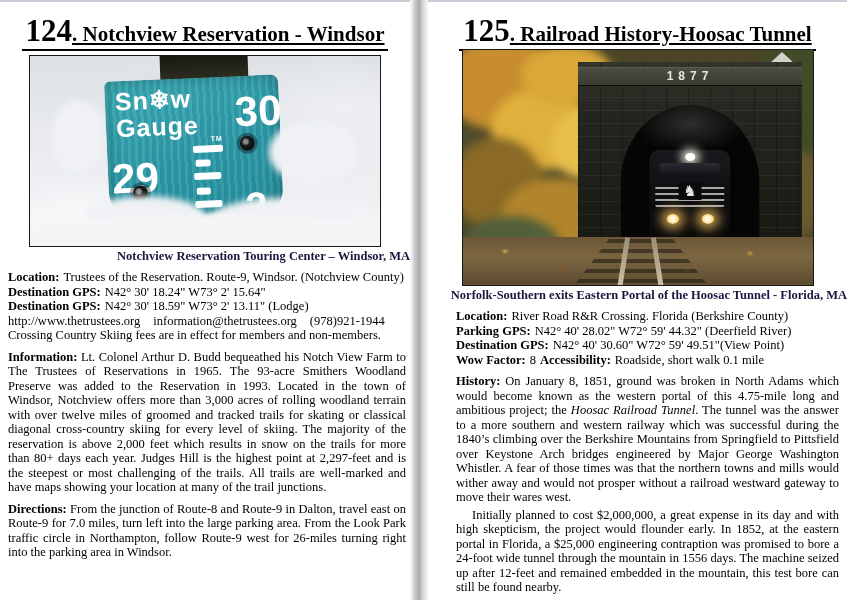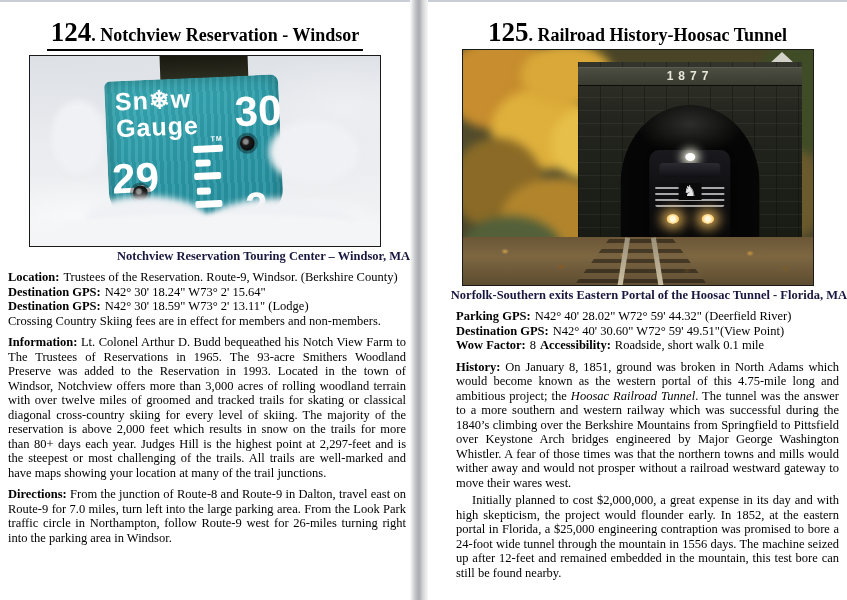--- a/index.html
+++ b/index.html
@@ -6,22 +6,22 @@
     font-family:"Liberation Serif",serif;color:#000;}
   .canvas{position:relative;width:847px;height:600px;}
   .top-rule{position:absolute;left:0;top:0;width:847px;height:2px;background:#c9ced6;}
   .page{position:absolute;top:2px;height:598px;background:#fff;}
   .page-left{left:0;width:410px;}
   .page-right{left:428px;width:419px;}
   .spine{position:absolute;left:410px;top:0;width:18px;height:600px;
     background:linear-gradient(90deg,#fdfdfd 0%,#c2c4c7 30%,#a9abae 50%,#d9dadc 75%,#f7f7f7 100%);}
   h1.title{margin:10px 4px 0 4px;text-align:center;font-weight:bold;}
   .t-underline{border-bottom:2px solid #000;padding:0 4px 1px 4px;white-space:nowrap;}
-  .t-num{font-size:27px;}
-  .t-rest{font-size:18px;}
+  .t-num{font-size:31px;}
+  .t-rest{font-size:21px;text-decoration:underline;}
   .photo{position:relative;overflow:hidden;border:1px solid #1a1a1a;margin:0 auto;}
   .caption{text-align:right;font-weight:bold;font-size:12.5px;color:#17173f;margin-top:2px;}
   .infoblock{margin-top:6px;font-size:12.5px;line-height:1.16;}
   .page-left .infoblock{padding:0 4px 0 8px;}
   .page-right .infoblock{padding:0 8px 0 28px;}
   .iline b{margin-right:4px;}
   .iline .b2{margin:0 4px;}
   .contact span{margin-right:13px;}
   .para{margin:7px 4px 0 8px;font-size:12.5px;line-height:1.16;text-align:justify;}
   .page-right .para{margin:7px 8px 0 28px;}
@@ -155,23 +155,24 @@
       </div>
       <div class="snowblob sb3"></div>
       <div class="snowblob sb1"></div>
       <div class="snowblob sb2"></div>
       <div class="snowblob sb5"></div>
     </div>
 
     <div class="caption">Notchview Reservation Touring Center – Windsor, MA</div>
 
     <div class="infoblock">
-      <div class="iline"><b>Location:</b><span>Trustees of the Reservation. Route-9, Windsor. (Berkshire County)</span></div>
+      <div class="iline"><b>Location:</b><span>Trustees of the Reservation. Route-9, Windsor. (Notchview County)</span></div>
       <div class="iline"><b>Destination GPS:</b><span>N42° 30' 18.24" W73° 2' 15.64"</span></div>
       <div class="iline"><b>Destination GPS:</b><span>N42° 30' 18.59" W73° 2' 13.11" (Lodge)</span></div>
+      <div class="iline contact"><span>http://www.thetrustees.org</span><span>information@thetrustees.org</span><span>(978)921-1944</span></div>
       <div class="iline">Crossing Country Skiing fees are in effect for members and non-members.</div>
     </div>
 
     <p class="para"><b>Information: </b><span>Lt. Colonel Arthur D. Budd bequeathed his Notch View Farm to The Trustees of Reservations in 1965. The 93-acre Smithers Woodland Preserve was added to the Reservation in 1993. Located in the town of Windsor, Notchview offers more than 3,000 acres of rolling woodland terrain with over twelve miles of groomed and tracked trails for skating or classical diagonal cross-country skiing for every level of skiing. The majority of the reservation is above 2,000 feet which results in snow on the trails for more than 80+ days each year. Judges Hill is the highest point at 2,297-feet and is the steepest or most challenging of the trails. All trails are well-marked and have maps showing your location at many of the trail junctions.</span></p>
 
     <p class="para"><b>Directions: </b><span>From the junction of Route-8 and Route-9 in Dalton, travel east on Route-9 for 7.0 miles, turn left into the large parking area. From the Look Park traffic circle in Northampton, follow Route-9 west for 26-miles turning right into the parking area in Windsor.</span></p>
   </div>
 
   <div class="spine"></div>
 
@@ -205,20 +206,21 @@
       <div class="ground">
         <div class="ties"></div>
         <div class="rail left"></div>
         <div class="rail right"></div>
       </div>
     </div>
 
     <div class="caption">Norfolk-Southern exits Eastern Portal of the Hoosac Tunnel - Florida, MA</div>
 
     <div class="infoblock">
+      <div class="iline"><b>Location:</b><span>River Road R&amp;R Crossing. Florida (Berkshire County)</span></div>
       <div class="iline"><b>Parking GPS:</b><span>N42° 40' 28.02" W72° 59' 44.32" (Deerfield River)</span></div>
       <div class="iline"><b>Destination GPS:</b><span>N42° 40' 30.60" W72° 59' 49.51"(View Point)</span></div>
       <div class="iline"><b>Wow Factor:</b><span>8</span><b class="b2">Accessibility:</b><span>Roadside, short walk 0.1 mile</span></div>
     </div>
 
     <p class="para"><b>History: </b><span>On January 8, 1851, ground was broken in North Adams which would become known as the western portal of this 4.75-mile long and ambitious project; the </span><i>Hoosac Railroad Tunnel</i><span>. The tunnel was the answer to a more southern and western railway which was successful during the 1840’s climbing over the Berkshire Mountains from Springfield to Pittsfield over Keystone Arch bridges engineered by Major George Washington Whistler. A fear of those times was that the northern towns and mills would wither away and would not prosper without a railroad westward gateway to move their wares west.</span></p>
 
     <p class="para indent">Initially planned to cost $2,000,000, a great expense in its day and with high skepticism, the project would flounder early. In 1852, at the eastern portal in Florida, a $25,000 engineering contraption was promised to bore a 24-foot wide tunnel through the mountain in 1556 days. The machine seized up after 12-feet and remained embedded in the mountain, this test bore can still be found nearby.</p>
   </div>
 </div>

